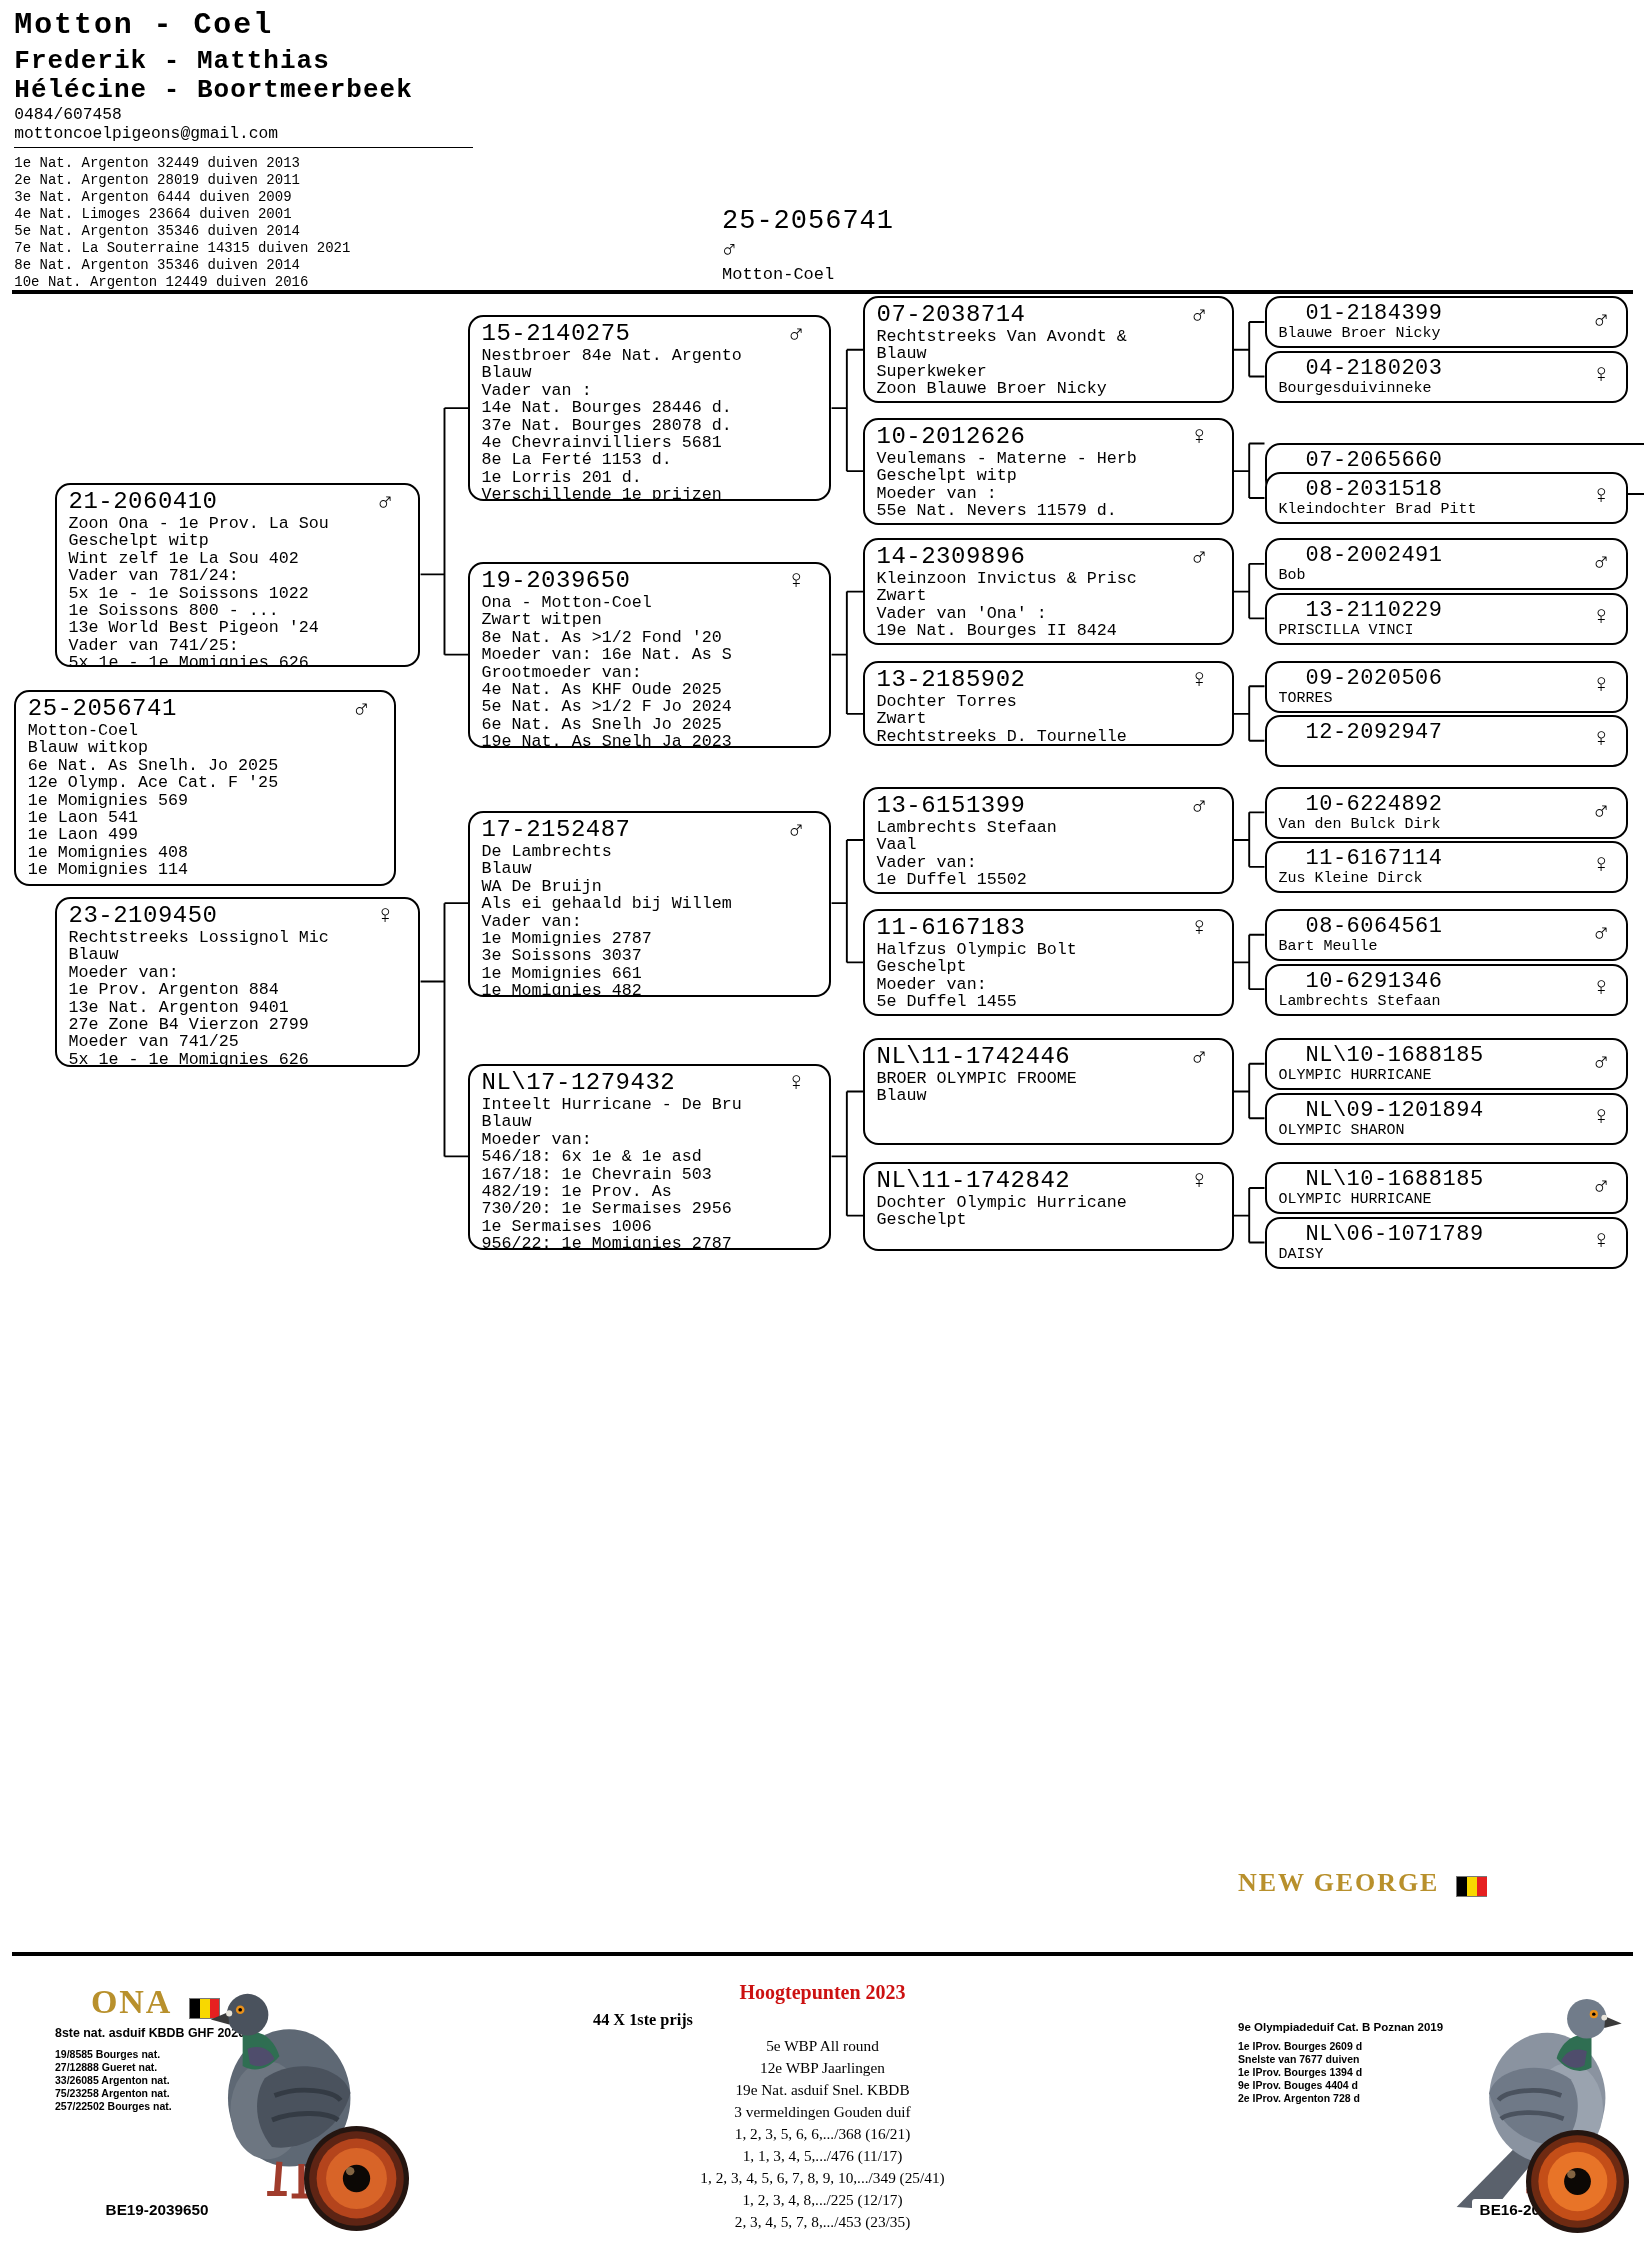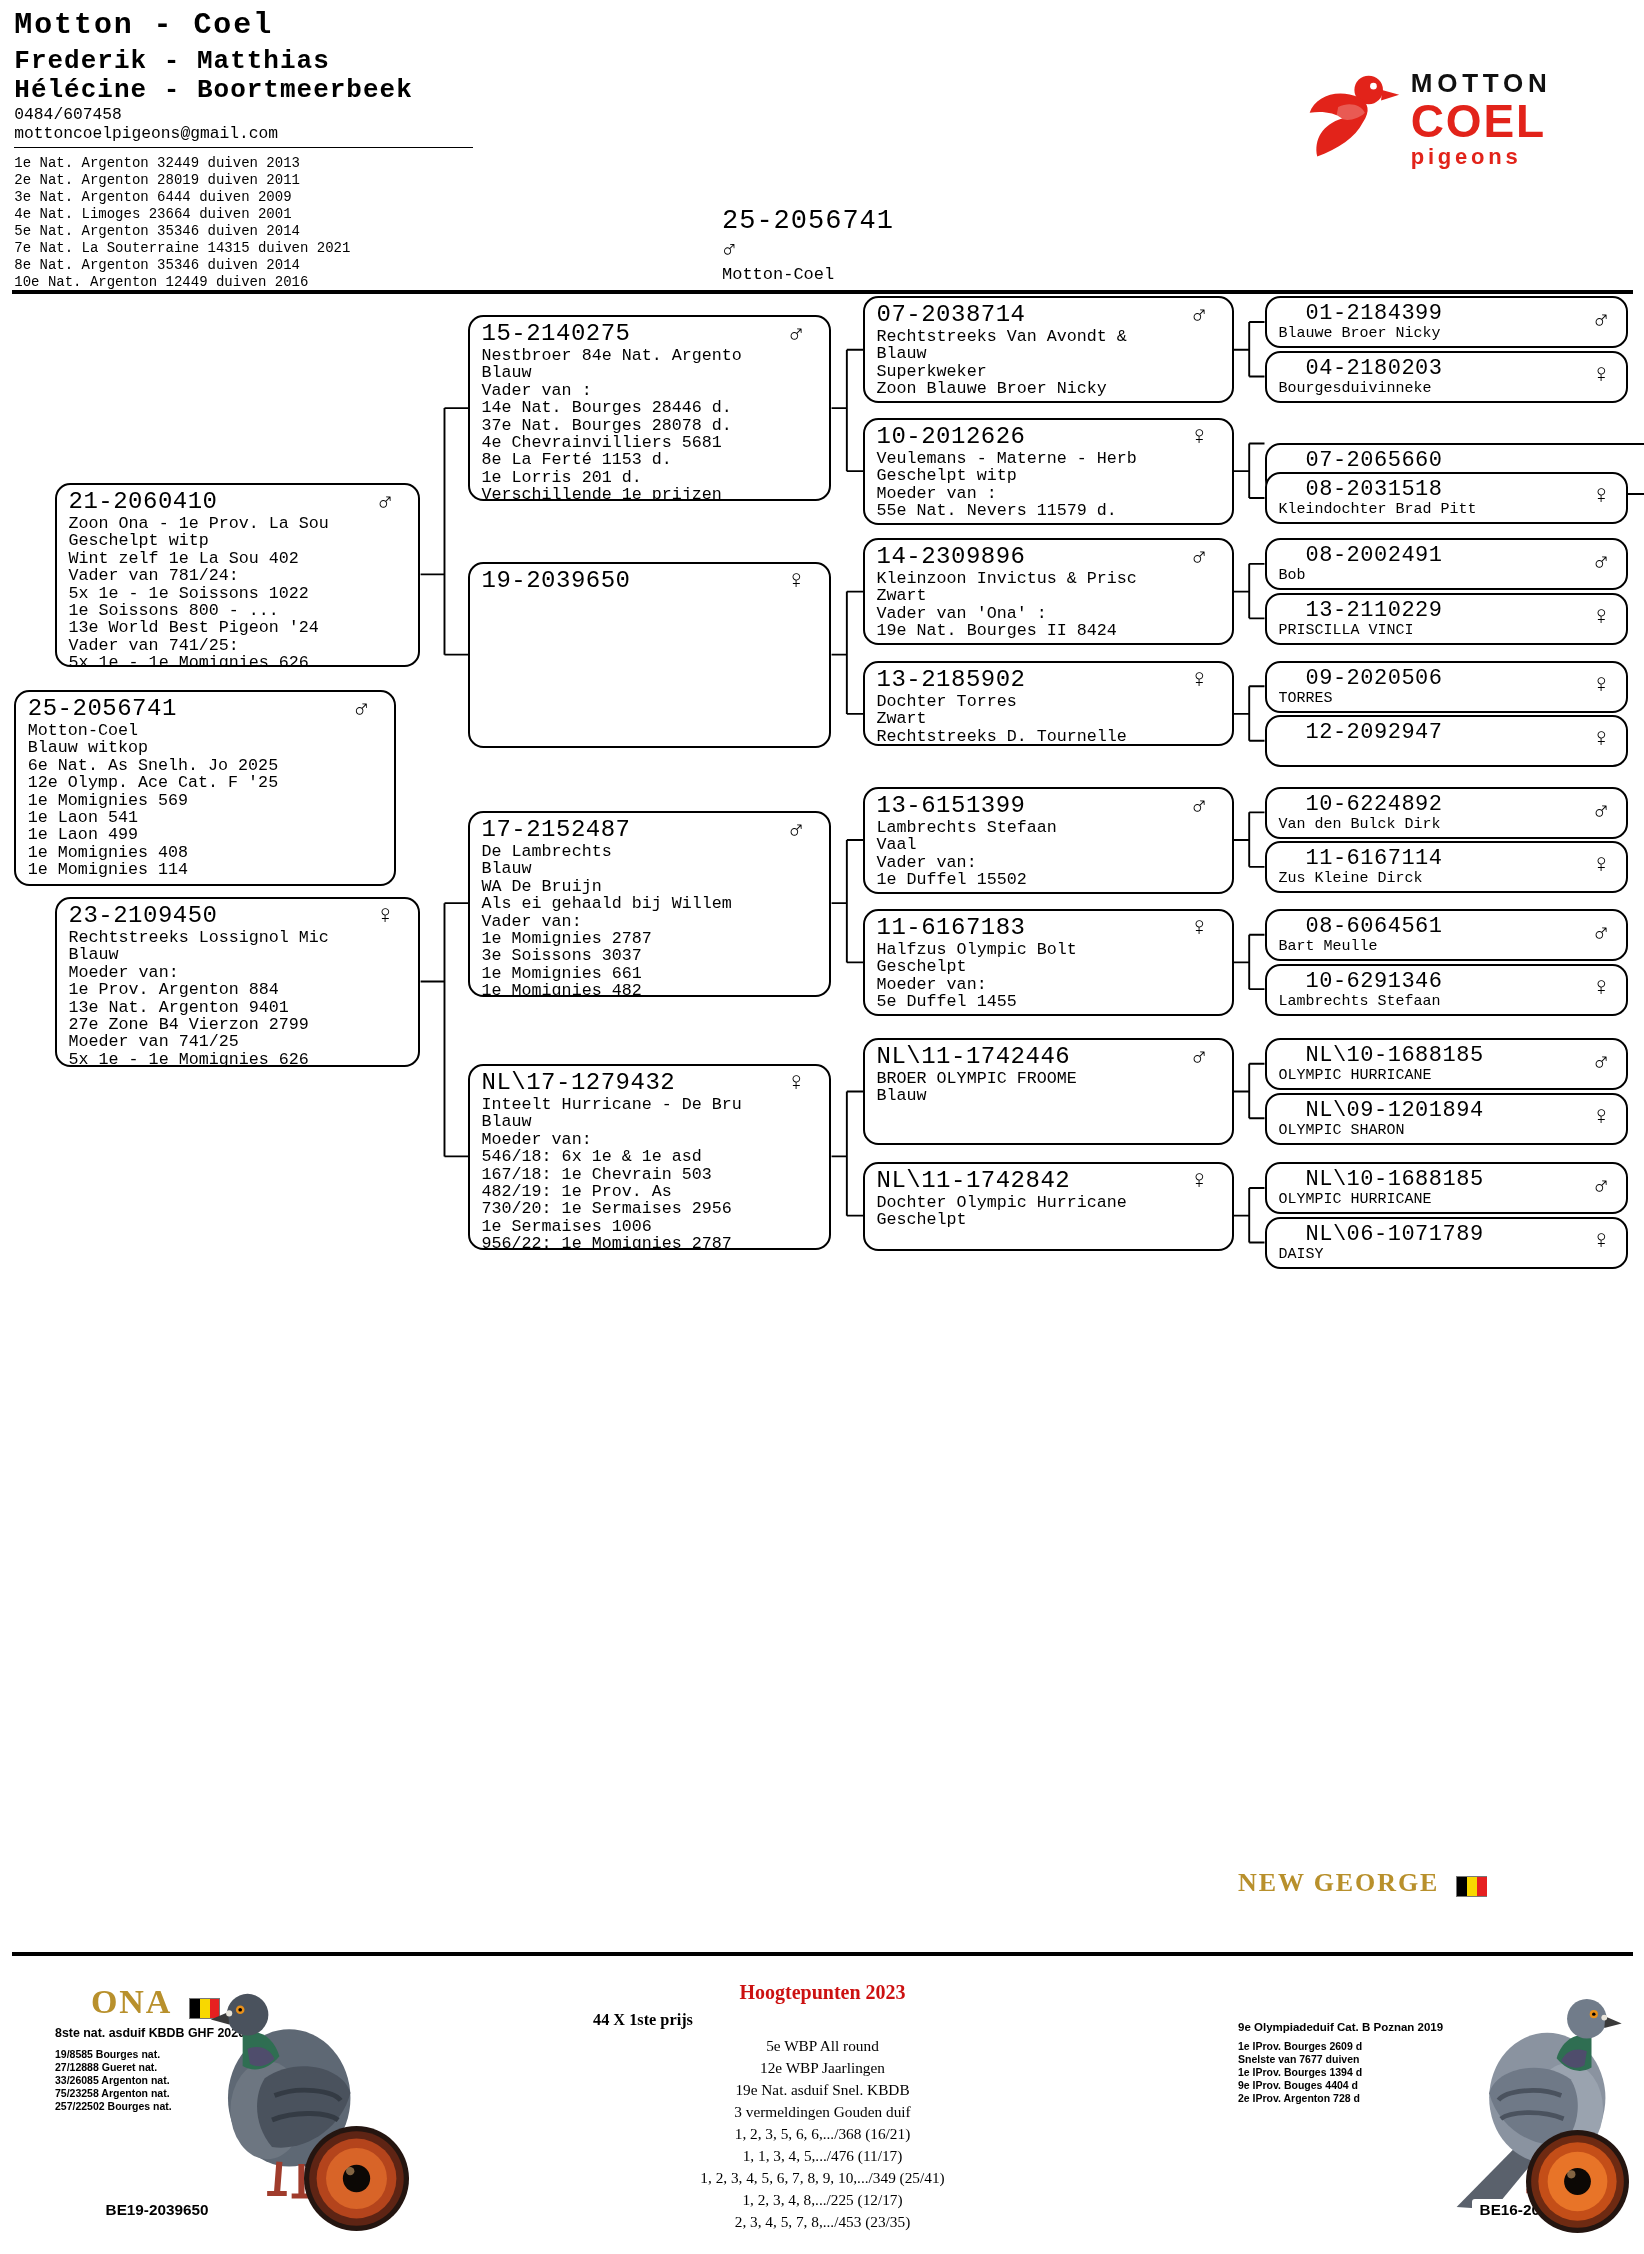--- a/index.html
+++ b/index.html
@@ -66,34 +66,20 @@
 7e Nat. La Souterraine 14315 duiven 2021
 8e Nat. Argenton 35346 duiven 2014
 10e Nat. Argenton 12449 duiven 2016</div>
 
   <div class="abs" style="left:722px;top:206px">
     <div class="sh-ring">25-2056741</div>
     <div class="sh-sex">♂</div>
     <div class="sh-name">Motton-Coel</div>
   </div>
 
-  <div class="abs logo" style="left:1300px;top:69px">
-    <svg width="105" height="100" viewBox="0 0 110 105">
-      <circle cx="72" cy="22" r="15" fill="#e2231a"></circle>
-      <circle cx="77" cy="18" r="3.5" fill="#fff"></circle>
-      <path d="M86 22 L104 27 L85 33 Z" fill="#e2231a"></path>
-      <path d="M62 30 C40 20 16 28 10 46 C24 44 36 46 44 52 C24 58 14 74 18 92 C40 84 58 72 66 56 C74 44 72 36 62 30 Z" fill="#e2231a"></path>
-      <path d="M40 40 C52 34 64 38 68 46 C60 54 46 56 38 50 Z" fill="#fff" fill-opacity="0.25"></path>
-    </svg>
-    <div class="logo-text">
-      <div class="logo-motton">MOTTON</div>
-      <div class="logo-coel">COEL</div>
-      <div class="logo-pigeons">pigeons</div>
-    </div>
-  </div>
 
   <div class="rule" style="top:290px"></div>
 
   <svg class="connectors" width="1644" height="1338" viewBox="0 0 1720 1400">
     <g stroke="#000" stroke-width="2" fill="none">
       <path d="M440 601 H465 M465 427 V685 M465 427 H490 M465 685 H490"></path>
       <path d="M440 1027 H465 M465 945 V1210 M465 945 H490 M465 1210 H490"></path>
       <path d="M870 427 H886 M886 366 V493 M886 366 H903 M886 493 H903"></path>
       <path d="M870 685 H886 M886 619 V747 M886 619 H903 M886 747 H903"></path>
       <path d="M870 945 H886 M886 879 V1007 M886 879 H903 M886 1007 H903"></path>
@@ -169,20 +155,29 @@
 4e Chevrainvilliers 5681
 8e La Ferté 1153 d.
 1e Lorris 201 d.
 Verschillende 1e prijzen</div>
   </div>
   <div class="pbox" style="left:468px;top:562px;width:363px;height:186px">
     <div class="ringrow">
         <span class="ring">19-2039650</span>
         <span class="sex">♀</span>
       </div>
+    <div class="lines">Ona - Motton-Coel
+Zwart witpen
+8e Nat. As &gt;1/2 Fond '20
+Moeder van: 16e Nat. As S
+Grootmoeder van:
+4e Nat. As KHF Oude 2025
+5e Nat. As &gt;1/2 F Jo 2024
+6e Nat. As Snelh Jo 2025
+19e Nat. As Snelh Ja 2023</div>
   </div>
   <div class="pbox" style="left:468px;top:811px;width:363px;height:186px">
     <div class="ringrow">
         <span class="ring">17-2152487</span>
         <span class="sex">♂</span>
       </div>
     <div class="lines">De Lambrechts
 Blauw
 WA De Bruijn
 Als ei gehaald bij Willem

